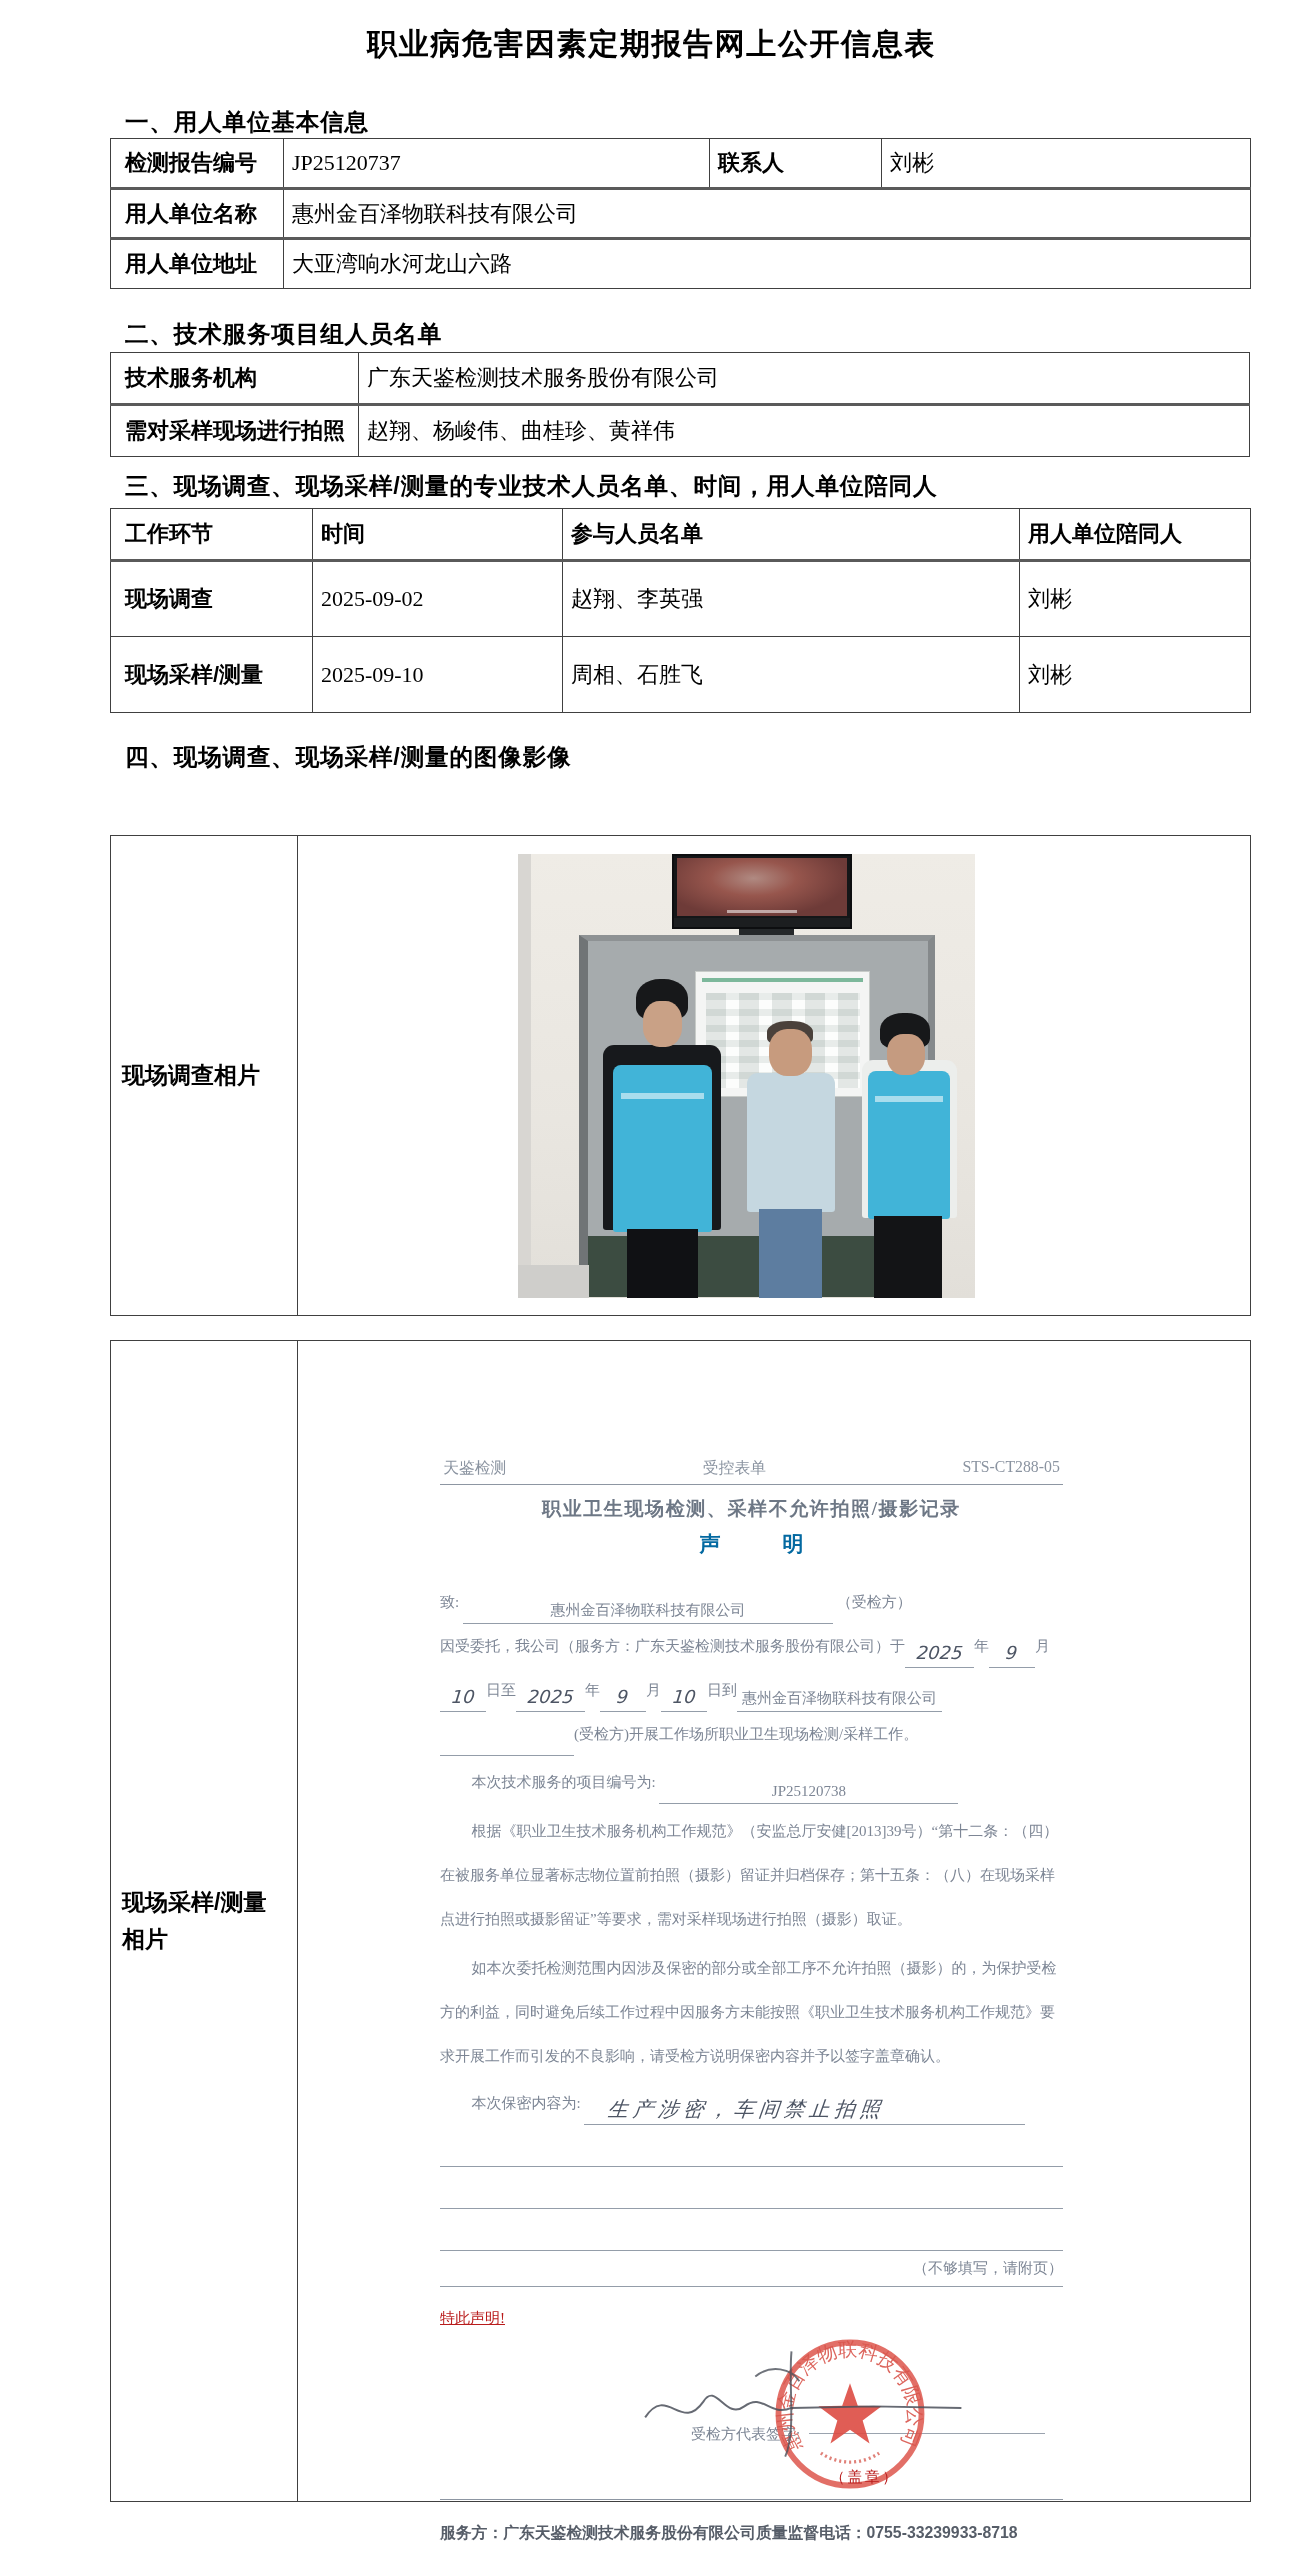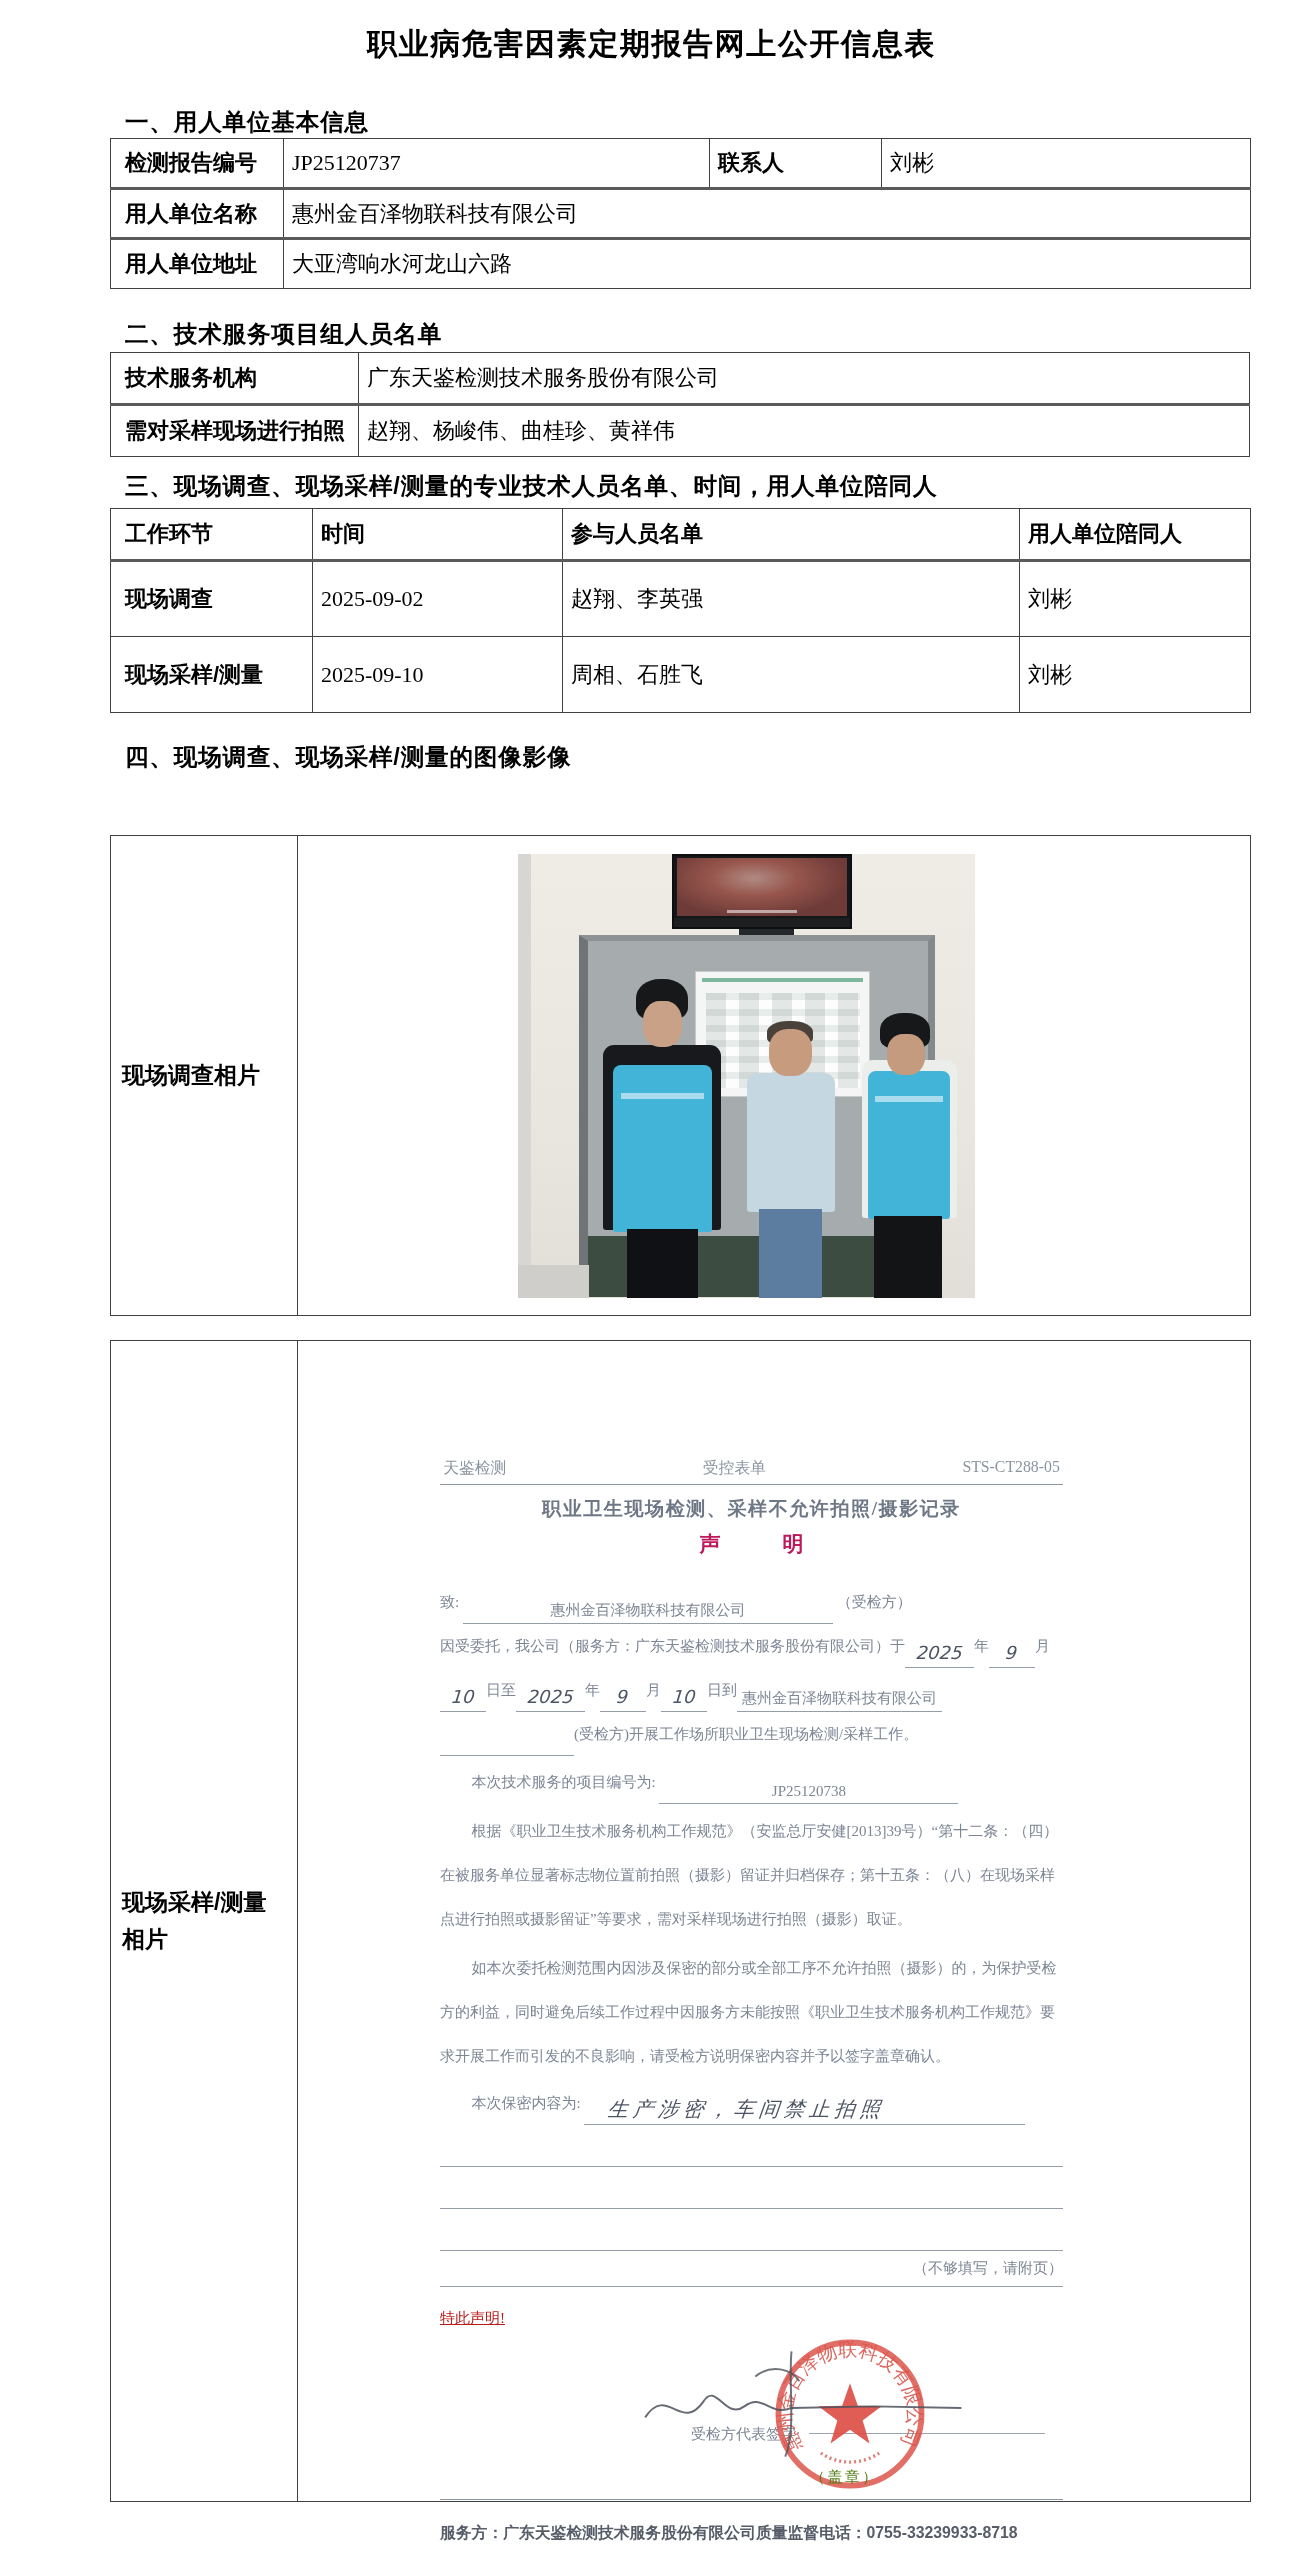--- a/index.html
+++ b/index.html
@@ -51,33 +51,33 @@
   .face{position:absolute;background:#c9a186;border-radius:42%;}
   .torso{position:absolute;border-radius:11px 11px 3.2px 3.2px;}
   .vest{position:absolute;border-radius:7.9px 7.9px 3.2px 3.2px;}
   .vest-stripe{position:absolute;left:8%;right:8%;height:5.5px;background:rgba(255,255,255,.55);}
   .legs{position:absolute;}
   
   .scan{position:absolute;left:142px;top:117px;width:623px;color:#7d8695;font-size:15px;}
   .scan-head{display:flex;justify-content:space-between;border-bottom:1.6px solid #8d96a2;
              padding:0 3.2px 4.7px 3.2px;font-size:15.8px;color:#8a93a0;}
   .scan-title{text-align:center;margin-top:11px;font-size:19px;font-weight:bold;color:#6d7785;letter-spacing:1.6px;}
-  .scan-sub{text-align:center;margin-top:7.9px;font-size:21px;font-weight:bold;color:#be185d;letter-spacing:20.5px;text-indent:20.5px;}
+  .scan-sub{text-align:center;margin-top:7.9px;font-size:21px;font-weight:bold;color:#0369a1;letter-spacing:20.5px;text-indent:20.5px;}
   .scan-body{margin-top:22px;line-height:44px;}
   .u{display:inline-block;border-bottom:1.6px solid #949da9;text-align:center;line-height:23.6px;vertical-align:bottom;}
   .hw{font-style:italic;color:#4d5564;font-size:18px;transform:skewX(-6deg);display:inline-block;
       font-family:"DejaVu Sans",sans-serif;}
   .blank-line{border-bottom:1.6px solid #949da9;height:41px;}
   .note-attach{text-align:right;line-height:35px;border-bottom:1.6px solid #949da9;}
   .declare-line{margin-top:12.6px;line-height:39px;color:#b91c1c;text-decoration:underline;}
   .sign-zone{position:relative;height:156px;}
   .sign-label{position:absolute;left:251px;top:74px;color:#7d8695;}
   .sign-underline{position:absolute;left:369px;top:95px;width:236px;border-bottom:1.6px solid #9aa3ae;}
   .stamp{position:absolute;left:331px;top:-3.2px;width:158px;height:158px;}
-  .stamp-note{position:absolute;left:370px;top:117px;color:#4d7c0f;font-size:15px;letter-spacing:2.4px;}
+  .stamp-note{position:absolute;left:390px;top:117px;color:#b91c1c;font-size:15px;letter-spacing:2.4px;}
   .sig-svg{position:absolute;left:197px;top:6.3px;}
   .scan-foot-rule{border-top:1.6px solid #8d96a2;margin-top:4.7px;}
   .scan-foot{display:flex;justify-content:flex-start;margin-top:11px;
      font-family:"Liberation Sans","DejaVu Sans",sans-serif;font-weight:bold;color:#565d68;font-size:15.8px;}
   .scan-foot2{display:flex;justify-content:space-between;margin-top:12.6px;color:#7d8695;font-size:13.4px;}
   .scan-foot2 .pg{padding-right:23.6px;letter-spacing:3.2px;}
 </style>
 </head>
 <body>
 

